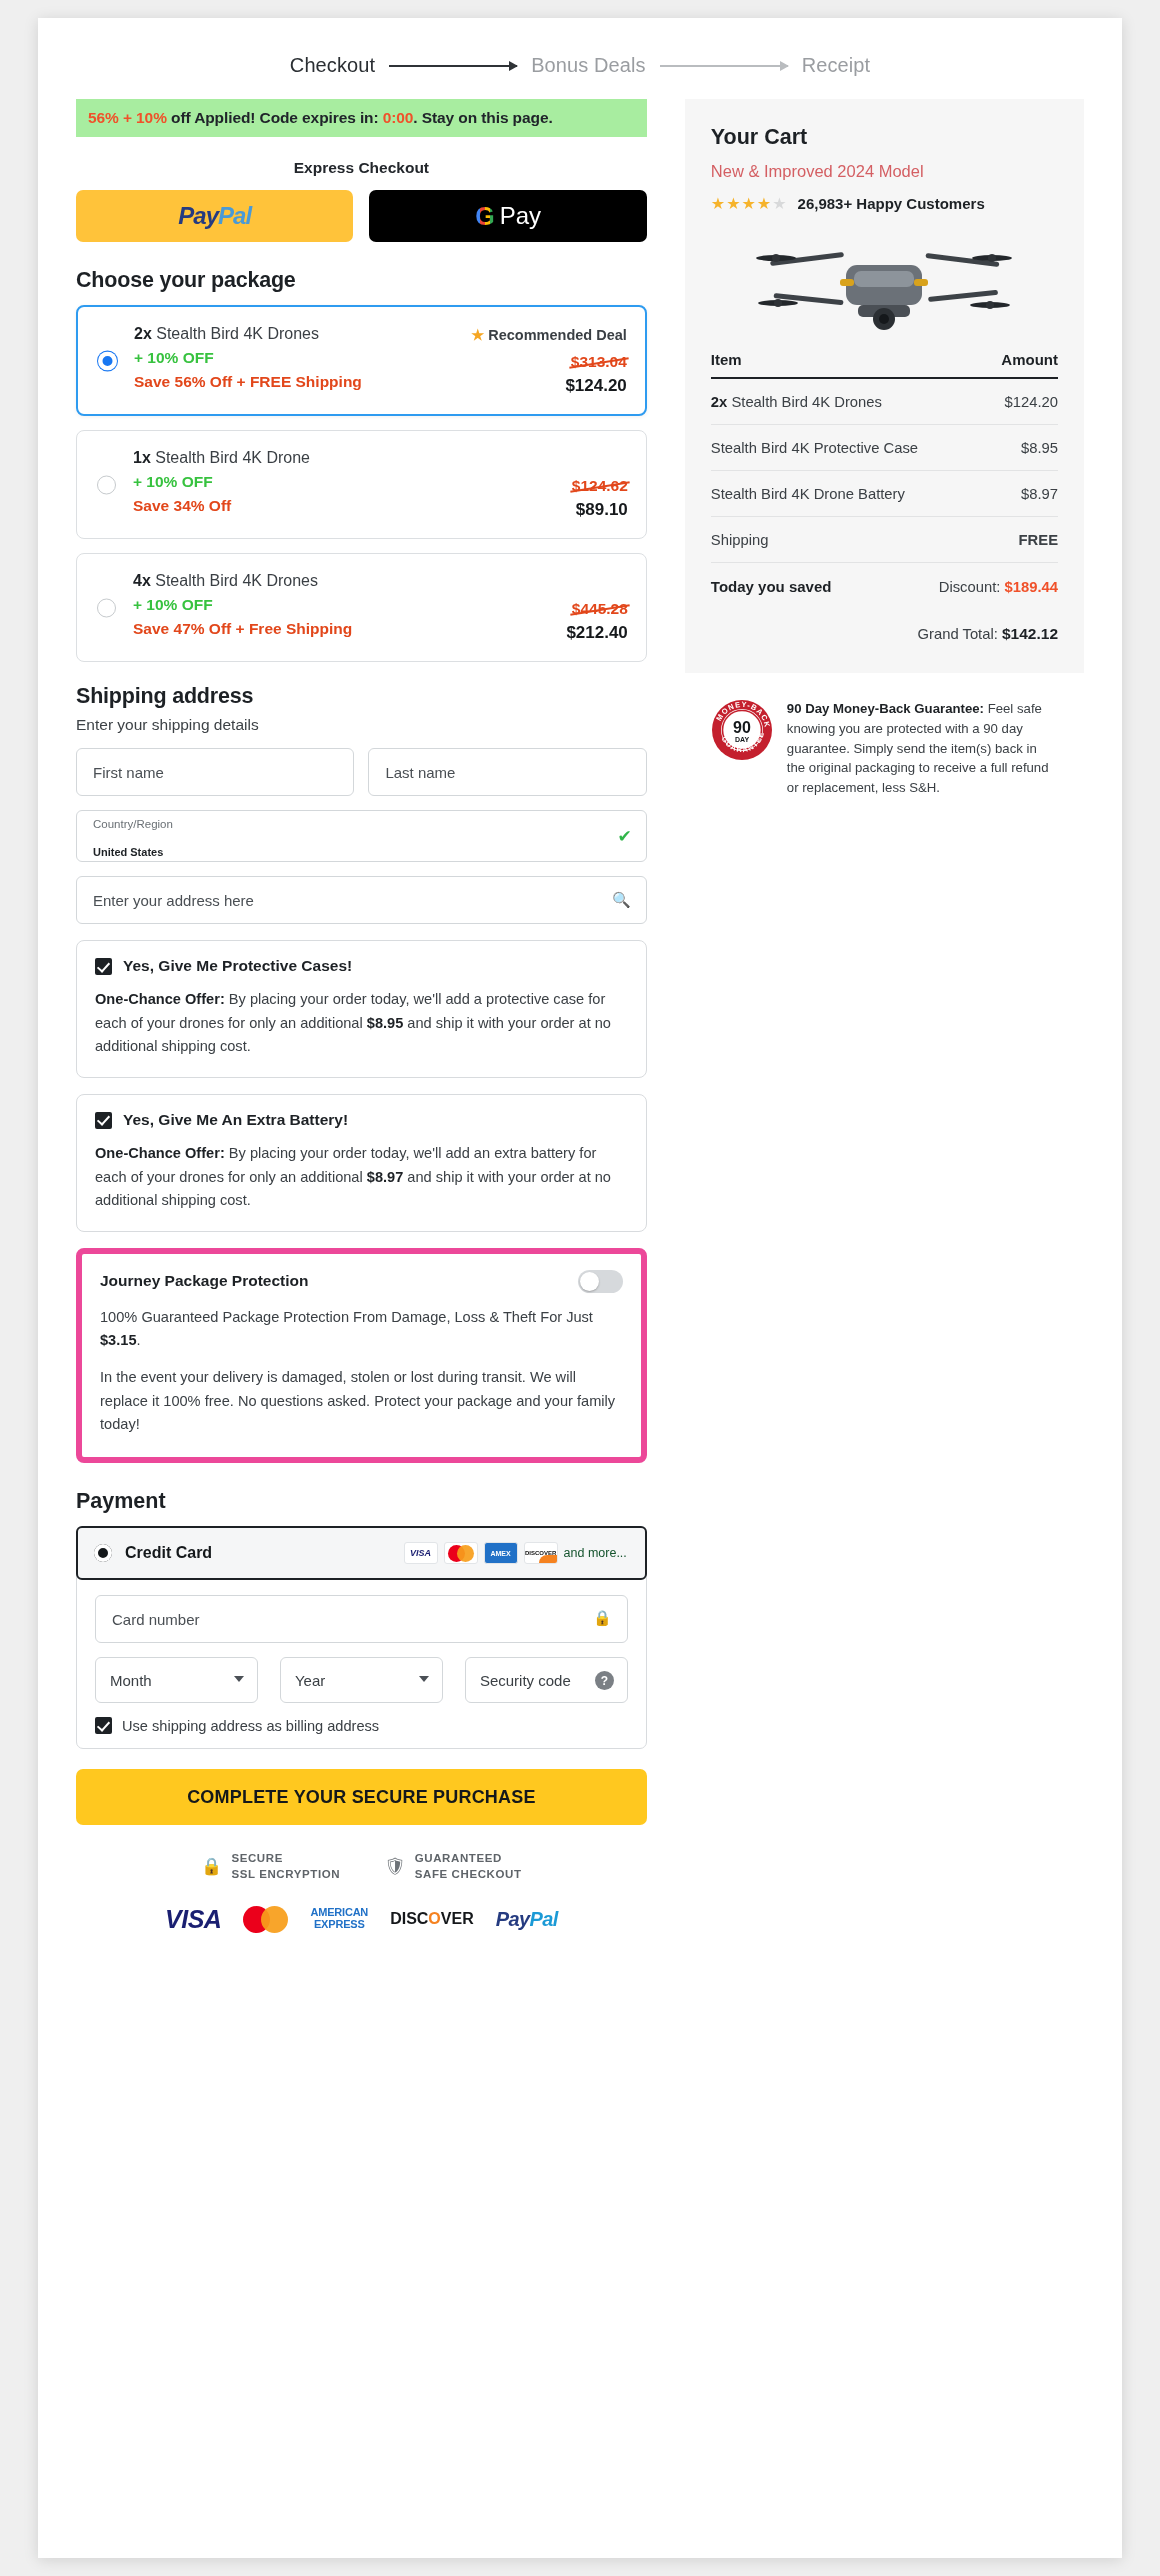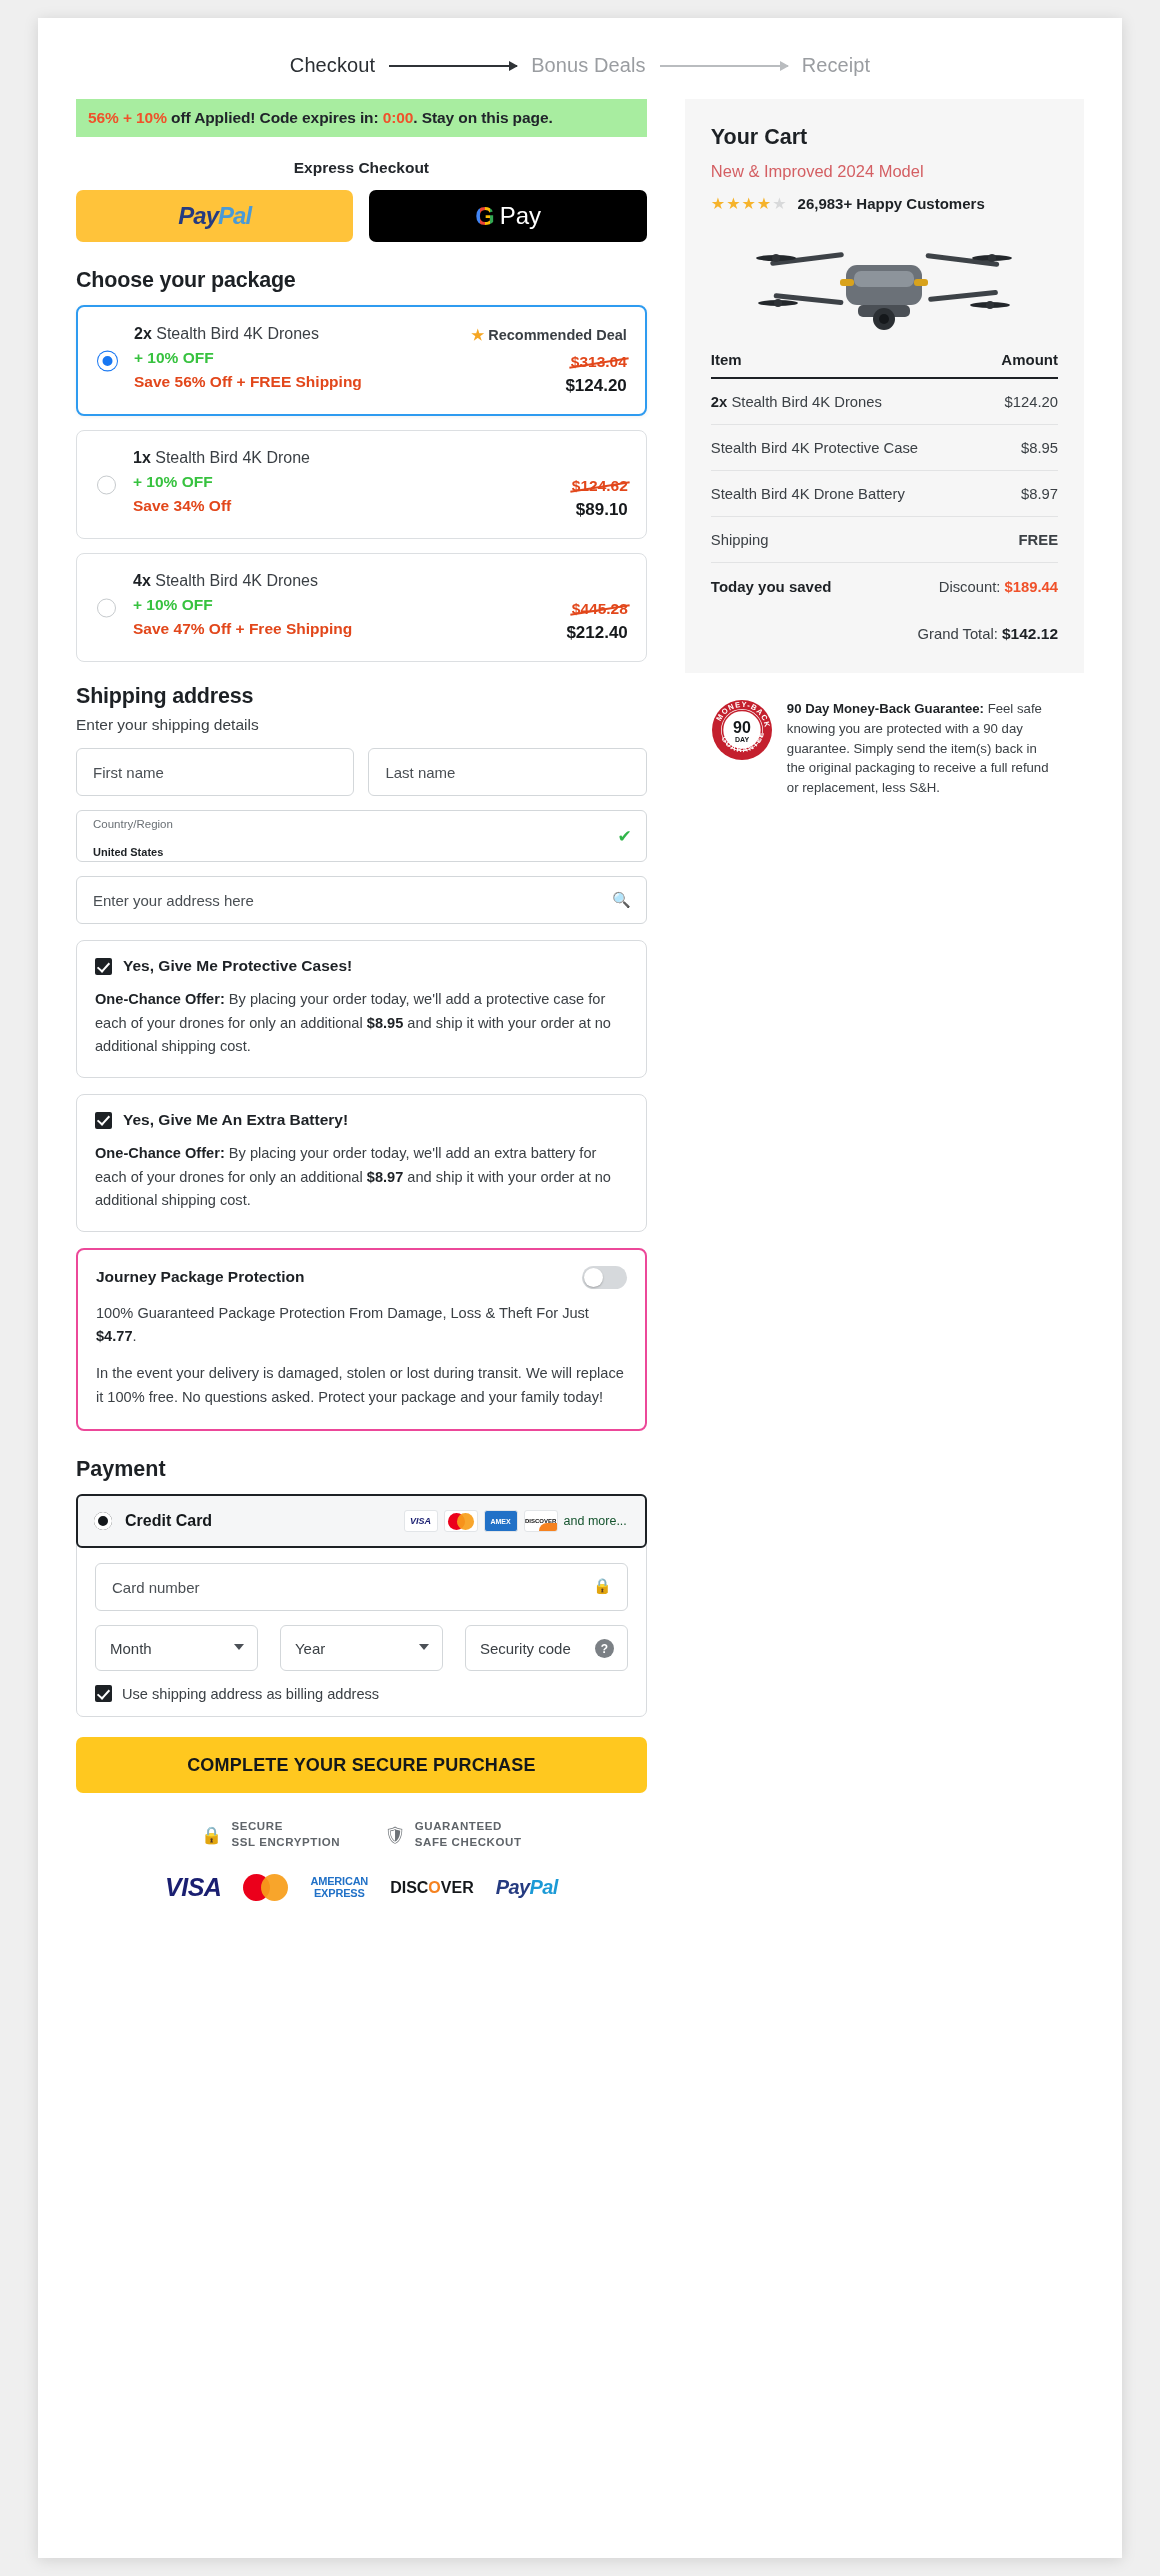--- a/index.html
+++ b/index.html
@@ -153,21 +153,21 @@
   }
   .cbox::after {
     content: ""; position: absolute; left: 5px; top: 1.5px; width: 5px; height: 10px;
     border: solid #fff; border-width: 0 2.2px 2.2px 0; transform: rotate(42deg);
   }
   .offer-head-label { font-size: 15.5px; font-weight: bold; color: #1d2125; }
   .offer-text { font-size: 14.6px; line-height: 1.62; color: #3b4045; margin-top: 13px; }
   .offer-text b { color: #1d2125; }
 
   
-  .protect { border: 2px solid #ec4899; border-radius: 8px; padding: 16px 18px 20px 18px; margin-top: 16px; }
+  .protect { border: 6px solid #ec4899; border-radius: 8px; padding: 16px 18px 20px 18px; margin-top: 16px; }
   .protect-head { display: flex; align-items: center; justify-content: space-between; }
   .protect-title { font-size: 15.5px; font-weight: bold; color: #1d2125; }
   .toggle {
     width: 45px; height: 23px; border-radius: 12px; background: #d6d9dc;
     position: relative; cursor: pointer;
   }
   .toggle::after {
     content: ""; position: absolute; left: 2px; top: 2px; width: 19px; height: 19px;
     border-radius: 50%; background: #fff; box-shadow: 0 1px 2px rgba(0,0,0,.25);
   }
@@ -416,21 +416,21 @@
         </div>
         <div class="offer-text"><b>One-Chance Offer:</b><span> By placing your order today, we'll add an extra battery for each of your drones for only an additional </span><b>$8.97</b><span> and ship it with your order at no additional shipping cost.</span></div>
       </div>
 
       
       <div class="protect">
         <div class="protect-head">
           <div class="protect-title">Journey Package Protection</div>
           <div class="toggle"></div>
         </div>
-        <div class="protect-p"><span>100% Guaranteed Package Protection From Damage, Loss &amp; Theft For Just </span><b>$4.77</b><span>.</span></div>
+        <div class="protect-p"><span>100% Guaranteed Package Protection From Damage, Loss &amp; Theft For Just </span><b>$3.15</b><span>.</span></div>
         <div class="protect-p">In the event your delivery is damaged, stolen or lost during transit. We will replace it 100% free. No questions asked. Protect your package and your family today!</div>
       </div>
 
       
       <div class="pay-title">Payment</div>
       <div class="pay-block">
         <div class="pay-method">
           <div class="pm-left">
             <div class="radio-dark"></div>
             <div class="pm-label">Credit Card</div>

